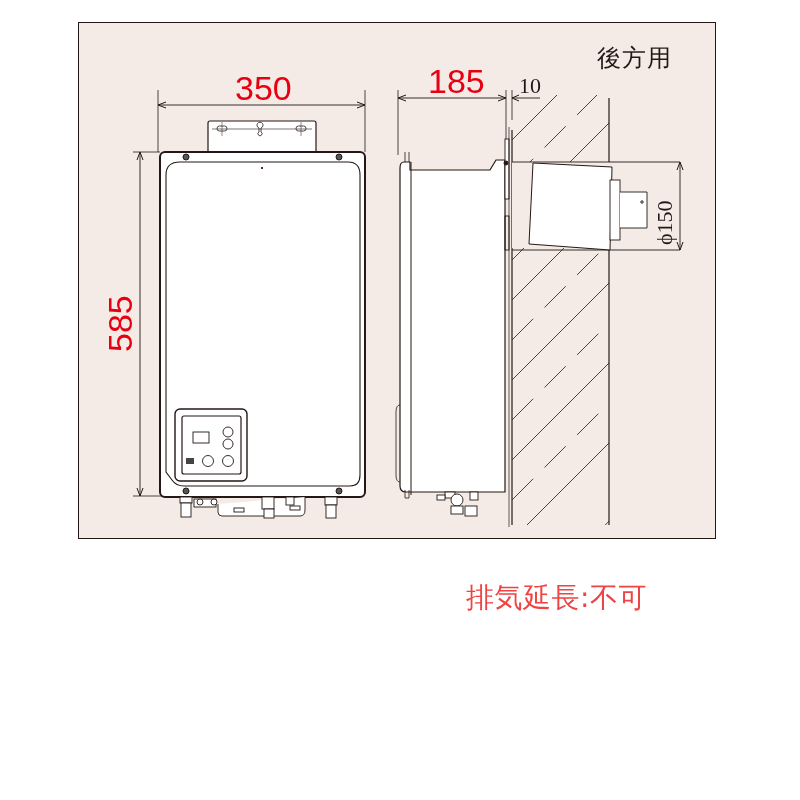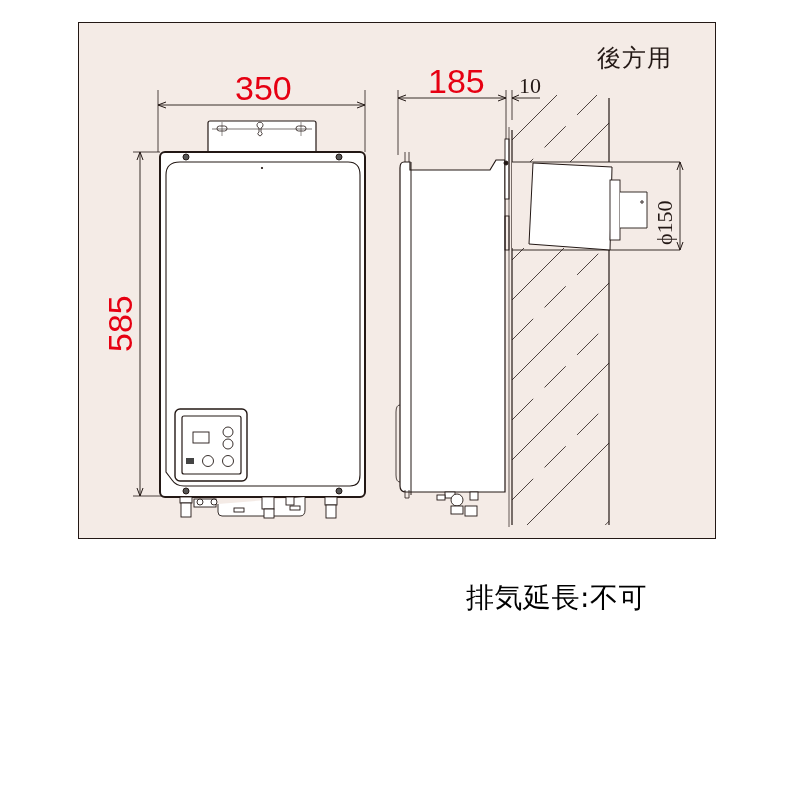--- a/index.html
+++ b/index.html
@@ -5,21 +5,21 @@
     html, body { margin: 0; padding: 0; background: #ffffff; }
     body { width: 800px; height: 800px; position: relative; overflow: hidden; font-family: "DejaVu Sans", sans-serif; }
     .frame {
       position: absolute; left: 78px; top: 22px; width: 638px; height: 517px;
       background: #f4ebe6; border: 1.5px solid #231815; box-sizing: border-box;
     }
     svg.drawing { position: absolute; left: 0; top: 0; width: 800px; height: 800px; }
     .dim-red { font-family: "Liberation Sans", sans-serif; fill: #e60012; font-size: 34px; }
     .dim-serif { font-family: "Liberation Serif", serif; fill: #231815; font-size: 22px; }
     .mount-label { position: absolute; left: 597px; top: 42px; font-size: 24px; color: #231815; letter-spacing: 1px; font-family: "DejaVu Sans", sans-serif; text-align: center; }
-    .caption { position: absolute; left: 466px; top: 579px; font-size: 28px; color: #000000; font-family: "DejaVu Sans", sans-serif; letter-spacing: 0.5px; }
+    .caption { position: absolute; left: 466px; top: 579px; font-size: 28px; color: #ef4444; font-family: "DejaVu Sans", sans-serif; letter-spacing: 0.5px; }
   </style>
 </head>
 <body>
 
 <div class="frame"></div>
 
 <svg class="drawing" viewBox="0 0 800 800">
   <defs>
     <clipPath id="wallClip">
       <rect x="512" y="95" width="97" height="430"></rect>

